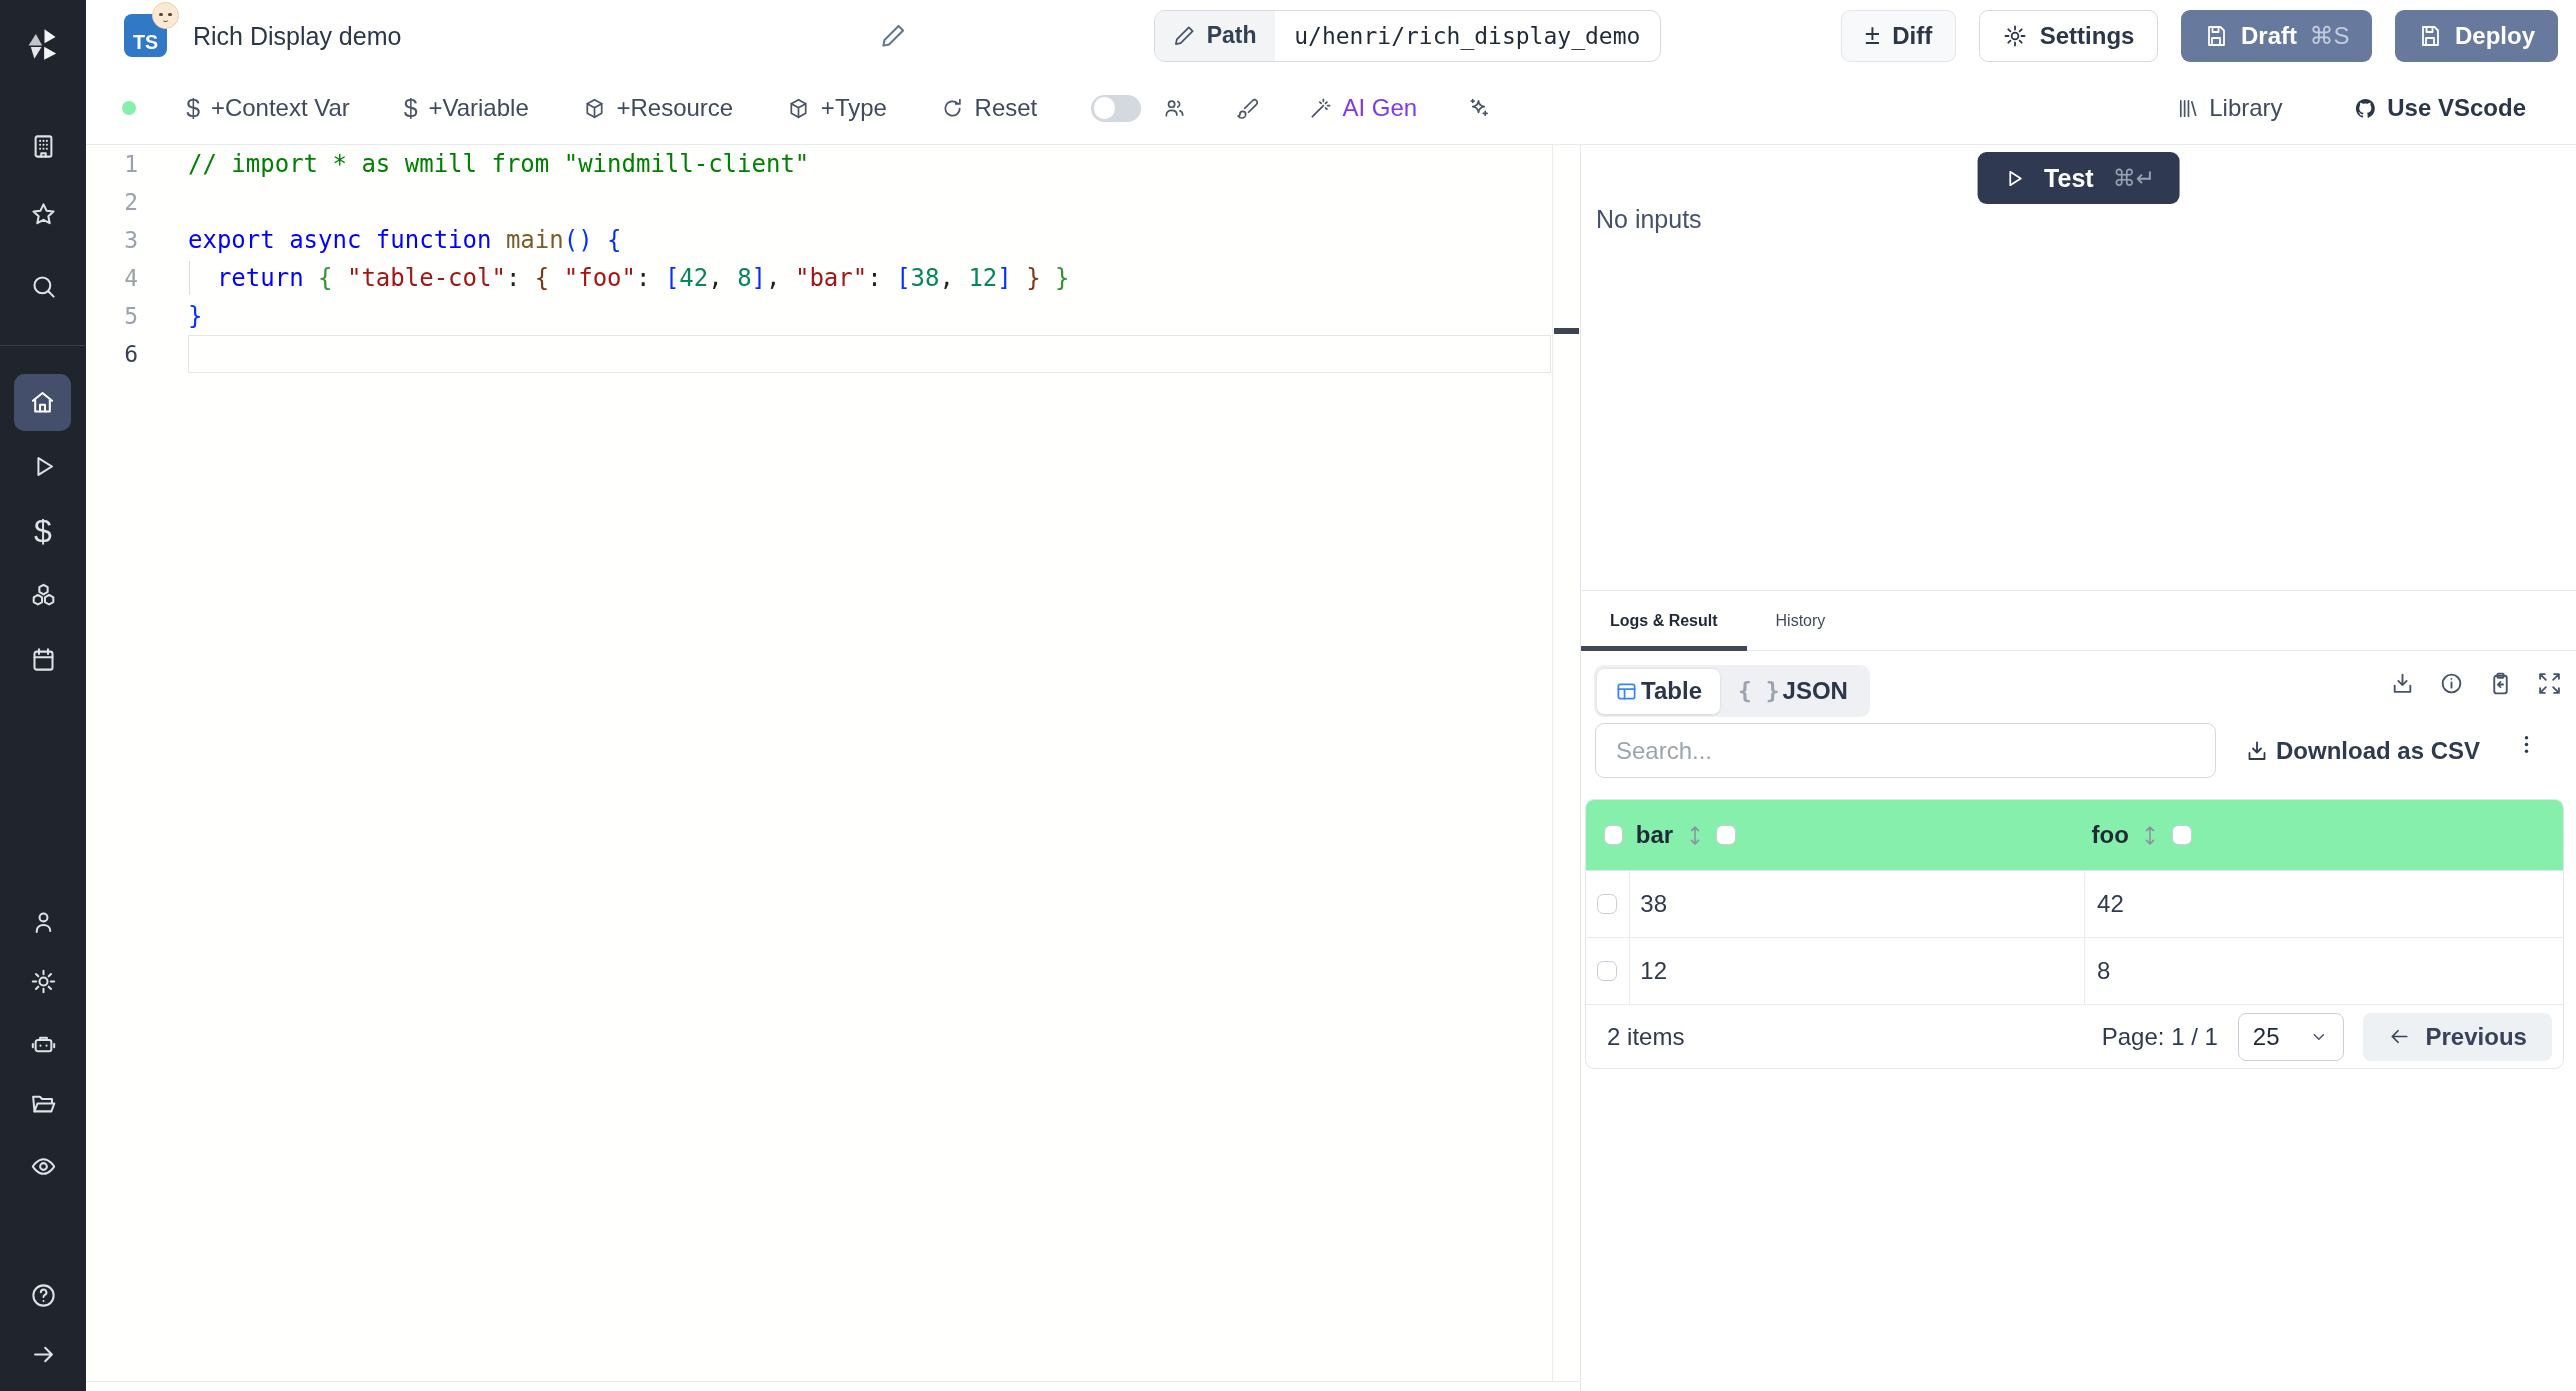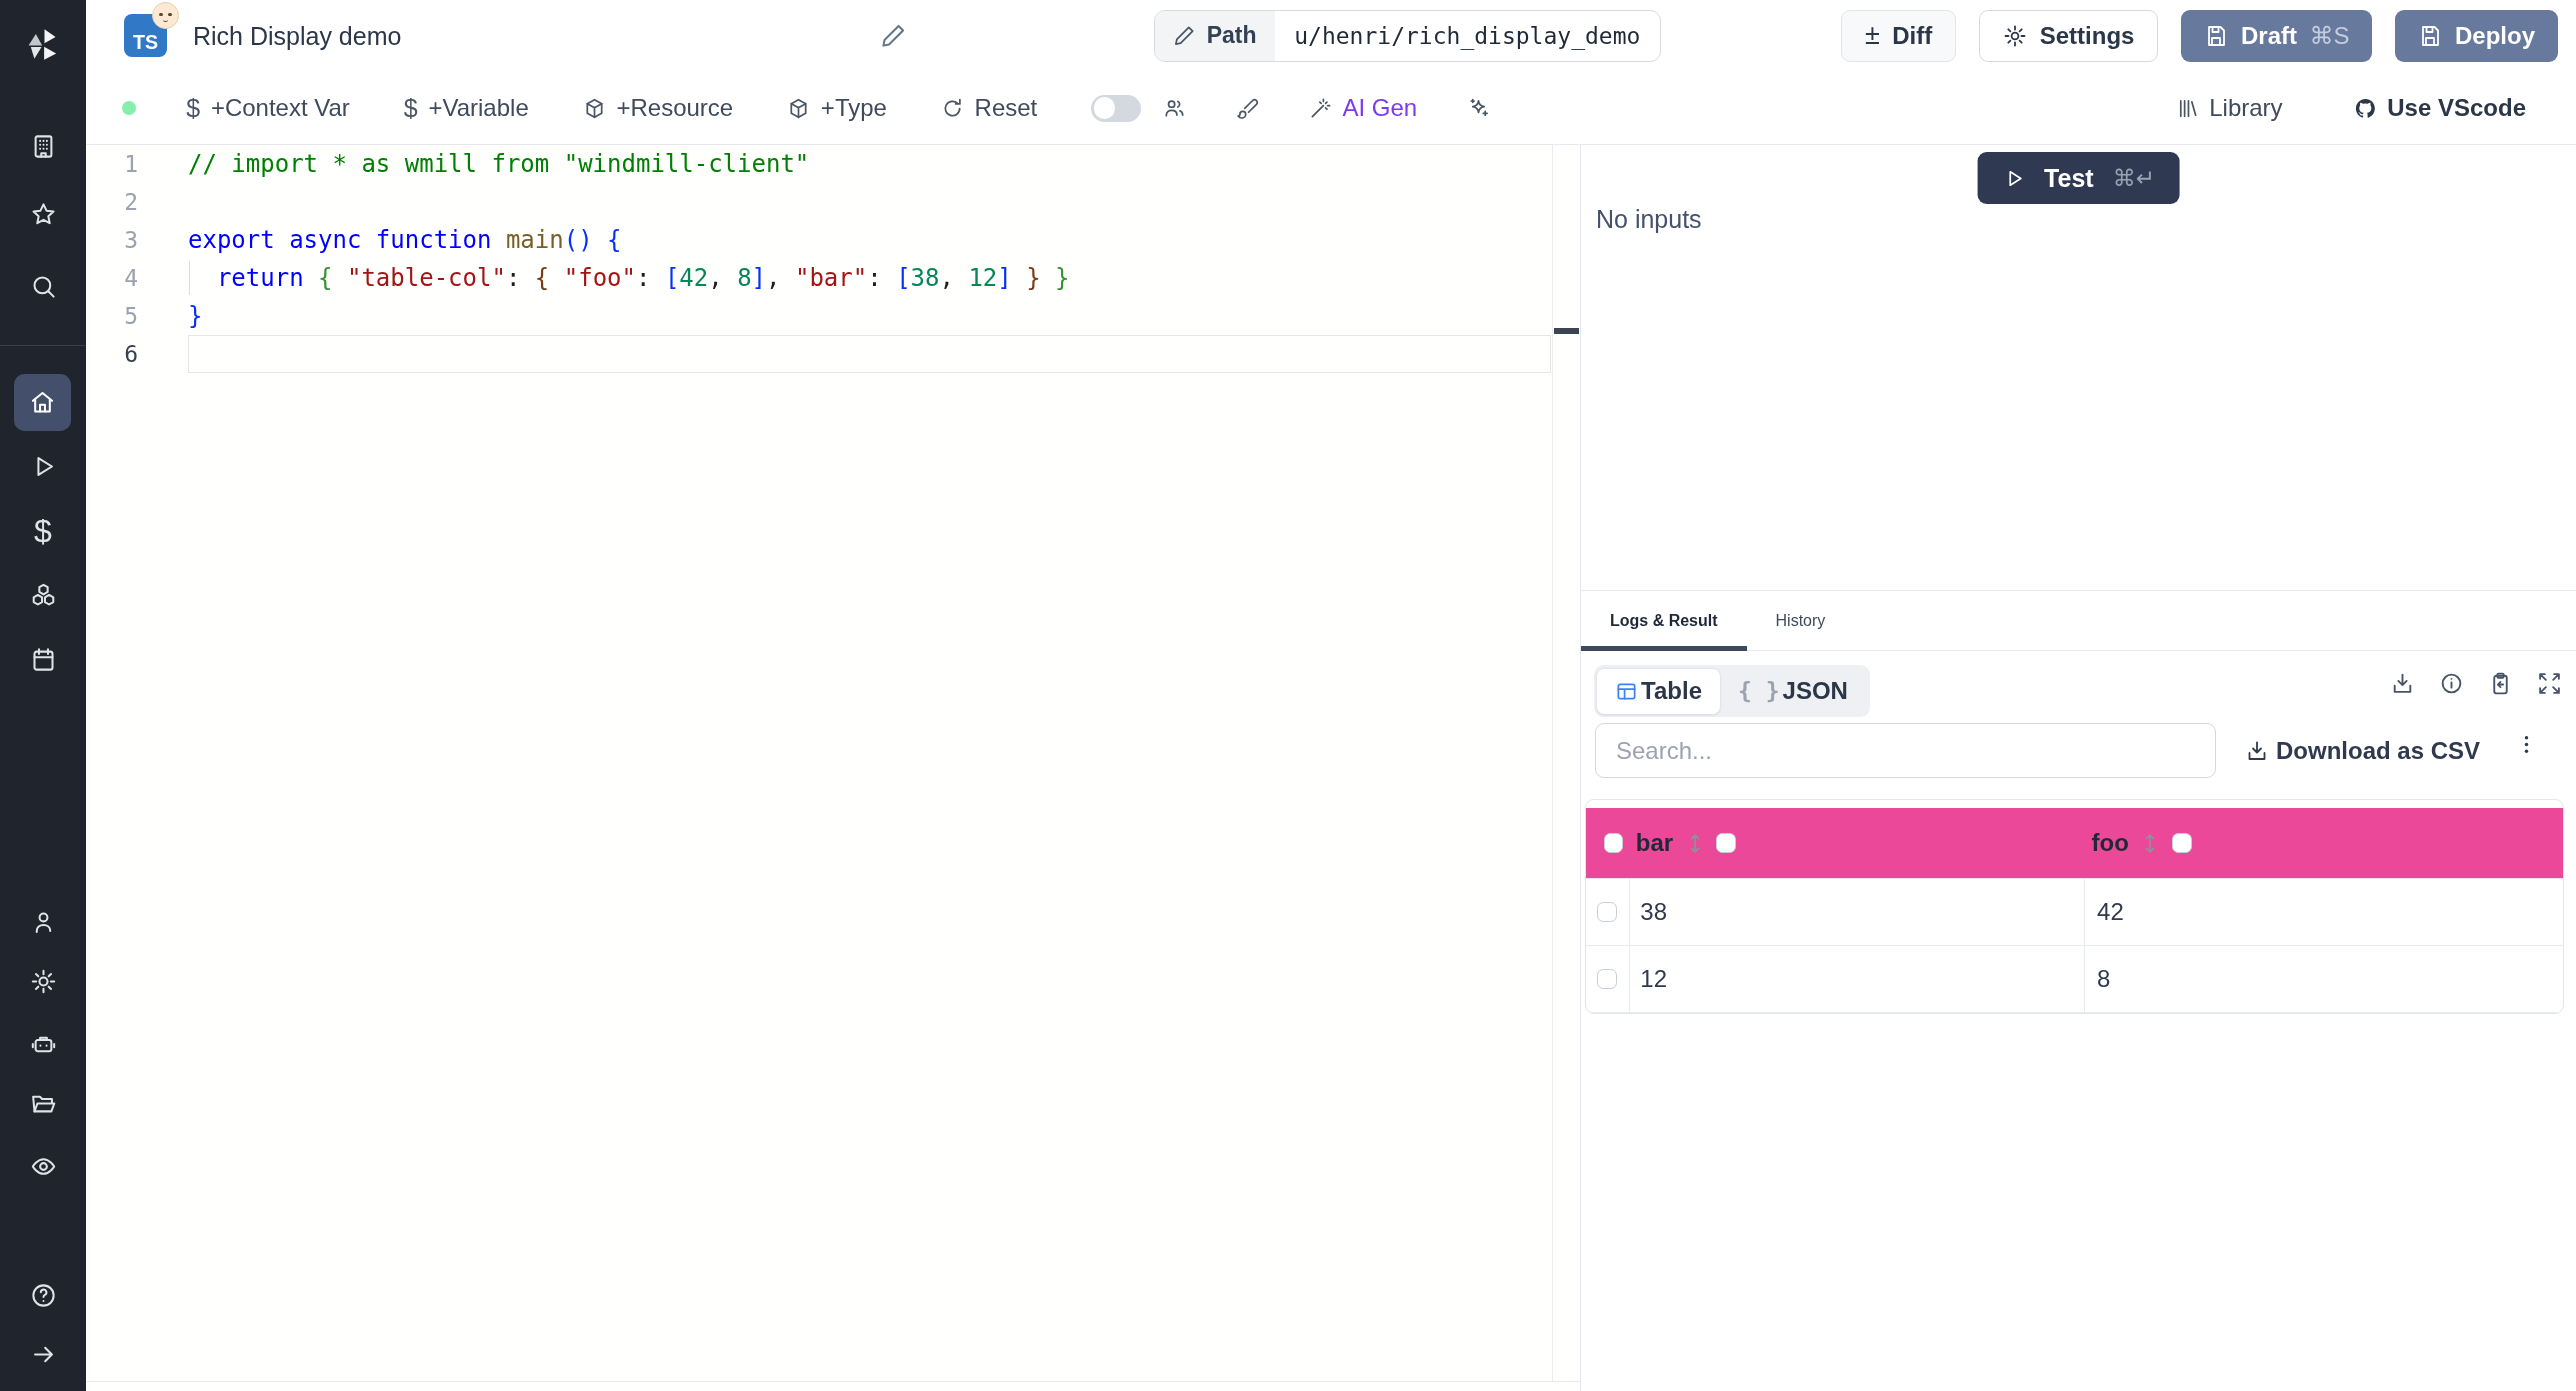--- a/index.html
+++ b/index.html
@@ -98,21 +98,21 @@
   .search-input{position:absolute;left:14.3px;top:72px;width:621px;height:55px;box-sizing:border-box;border:0.9px solid #d4d8df;border-radius:9px;
                 font-size:24px;padding:0 19.7px;color:#1f2937;font-family:"Liberation Sans", sans-serif;outline:none;}
   .search-input::placeholder{color:#9ca3af;}
   .csv{position:absolute;left:664px;top:72px;height:55px;display:flex;align-items:center;gap:7px;font-size:24px;font-weight:bold;color:#2f3a4e;cursor:pointer;}
   .csv svg{width:24px;height:24px;}
   .kebab{position:absolute;right:38px;top:82px;color:#2f3a4e;cursor:pointer;}
   .kebab svg{width:23px;height:23px;}
 
   
   .tcard{position:absolute;left:3.6px;top:148px;width:977px;border:0.9px solid #e3e6ea;border-radius:9px;overflow:hidden;background:#fff;}
-  .thead{height:70px;background:#ec4899;display:flex;align-items:center;position:relative;border-bottom:0.9px solid #e3e6ea;margin-top:8px;}
+  .thead{height:70px;background:#86efac;display:flex;align-items:center;position:relative;border-bottom:0.9px solid #e3e6ea;}
   .cbx{width:19.7px;height:19.7px;border:1.3px solid #c6cdd7;border-radius:6.3px;background:#fff;box-sizing:border-box;cursor:pointer;flex:none;}
   .th-group{position:absolute;display:flex;align-items:center;gap:12.5px;font-size:24px;font-weight:bold;color:#1f2937;}
   .th-bar{left:18px;}
   .th-foo{left:506px;}
   .sort svg{width:18px;height:23px;color:#8b939f;cursor:pointer;}
   .trow{height:66px;display:flex;align-items:center;font-size:24px;color:#2f3a4e;border-bottom:0.9px solid #e9ecef;}
   .cell-check{width:44px;height:100%;display:flex;align-items:center;justify-content:center;border-right:0.9px solid #e9ecef;box-sizing:border-box;flex:none;}
   .cell-bar{width:455px;height:100%;display:flex;align-items:center;padding-left:10.7px;border-right:0.9px solid #e9ecef;box-sizing:border-box;flex:none;}
   .cell-foo{flex:1;height:100%;display:flex;align-items:center;padding-left:12.5px;}
   .tfoot{height:63px;display:flex;align-items:center;padding:0 10.7px 0 21.5px;font-size:24px;color:#2f3a4e;}
@@ -483,17 +483,35 @@
           <div class="cell-bar">38</div>
           <div class="cell-foo">42</div>
         </div>
         <div class="trow">
           <div class="cell-check">
               <span class="cbx"></span>
             </div>
           <div class="cell-bar">12</div>
           <div class="cell-foo">8</div>
         </div>
+        <div class="tfoot">
+          <span>2 items</span>
+          <div class="right">
+            <span>Page: 1 / 1</span>
+            <div class="pagesize">
+              <span>25</span>
+              <svg class="ico" viewBox="0 0 24 24">
+                  <path d="M6.5 9.5 12 15l5.5-5.5"></path>
+                </svg>
+            </div>
+            <div class="prev-btn">
+              <svg class="ico" viewBox="0 0 24 24">
+                  <path d="M19.5 12h-15M10.5 6 4.5 12l6 6"></path>
+                </svg>
+              <span>Previous</span>
+            </div>
+          </div>
+        </div>
       </div>
     </div>
   </section>
 </div>
 
 
 </body></html>

